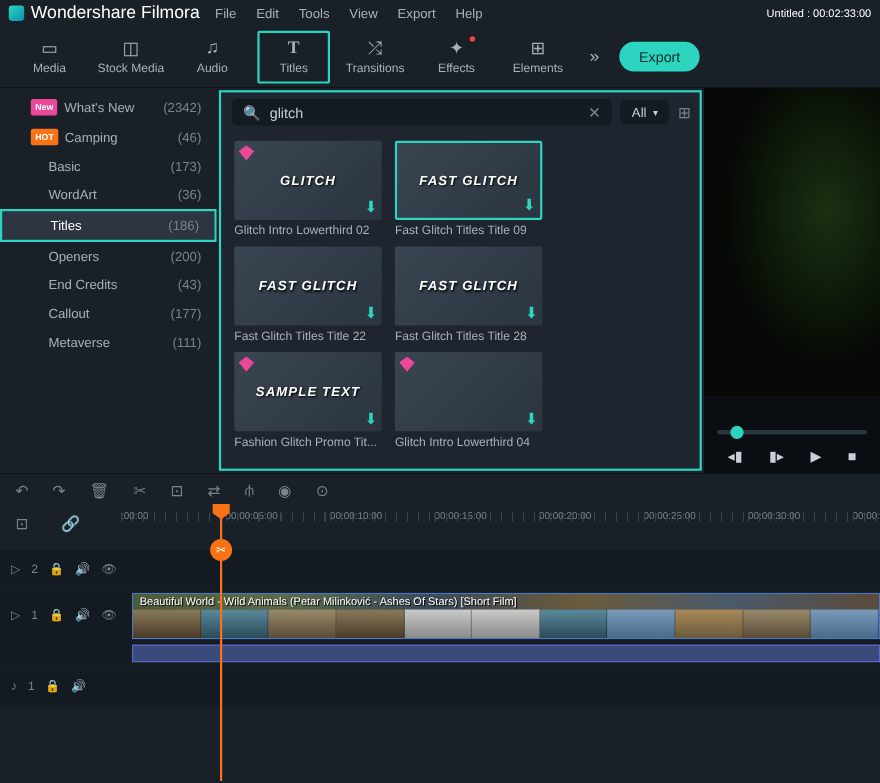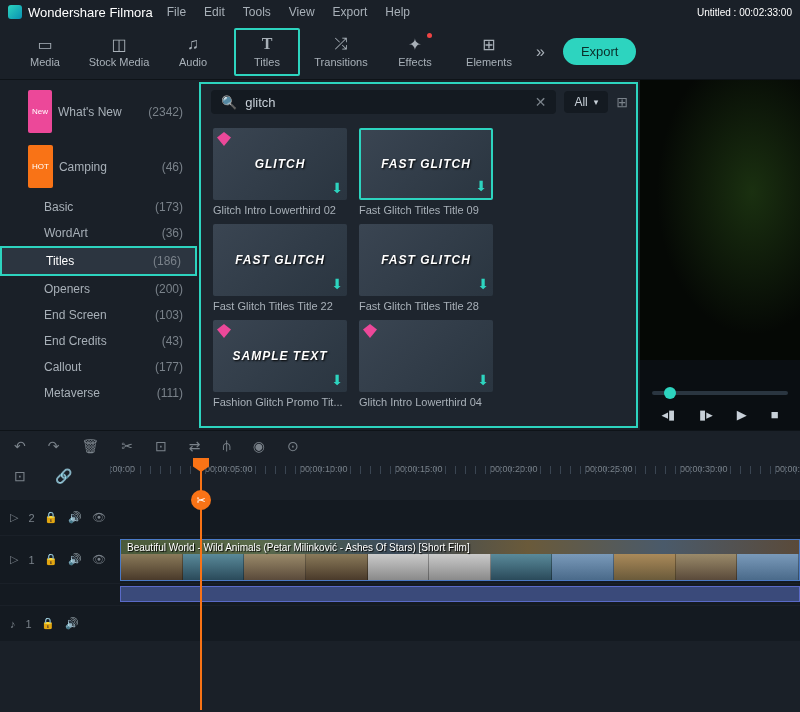--- a/index.html
+++ b/index.html
@@ -1,36 +1,36 @@
 <!DOCTYPE html>
 <html><head>
 <meta charset="utf-8">
 <style>
 *{box-sizing:border-box;margin:0;padding:0;font-family:-apple-system,BlinkMacSystemFont,"Segoe UI",Arial,sans-serif;user-select:none}
 body{background:#1a2028;color:#c8d0d8;width:800px;height:712px;overflow:hidden;font-size:12px}
 .titlebar{height:24px;background:#1a2028;display:flex;align-items:center;padding:0 8px;gap:14px;font-size:12px}
-.logo{display:flex;align-items:center;gap:6px;color:#fff;font-size:13px}
+.logo{display:flex;align-items:center;gap:6px;color:#fff;font-size:16px}
 .logo-icon{width:14px;height:14px;background:linear-gradient(135deg,#2dd4bf,#0891b2);border-radius:3px;position:relative}
 .menu-items{display:flex;gap:18px;color:#a8b0b8}
 .menu-items span{cursor:pointer}
 .proj-title{margin-left:auto;color:#fff;font-size:10px}
 .toolbar{height:56px;background:#1a2028;display:flex;align-items:center;padding:0 12px;gap:8px;border-bottom:1px solid #0e1318}
 .tool{display:flex;flex-direction:column;align-items:center;justify-content:center;width:66px;height:48px;color:#a8b0b8;cursor:pointer;gap:3px;font-size:11px;position:relative}
 .tool.active{border:2px solid #2dd4bf;border-radius:2px}
 .tool-icon{font-size:16px;height:18px;display:flex;align-items:center}
 .red-dot{position:absolute;top:5px;right:16px;width:5px;height:5px;background:#ef4444;border-radius:50%}
 .more-btn{margin-left:6px;color:#a8b0b8;font-size:16px;cursor:pointer}
 .export-btn{margin-left:10px;background:#2dd4bf;color:#0a2e2a;padding:6px 18px;border-radius:14px;font-size:13px;font-weight:500;cursor:pointer;border:none}
 .main{display:flex;height:350px}
 .sidebar{width:197px;background:#1a2028;overflow-y:auto;padding-top:4px}
 .sb-item{display:flex;align-items:center;padding:6px 14px 6px 28px;cursor:pointer;font-size:12px;color:#a8b0b8;position:relative}
 .sb-item.indent{padding-left:44px}
 .sb-item.active{background:#2c3540;border:2px solid #2dd4bf;color:#fff}
 .sb-count{margin-left:auto;color:#7a828a}
-.sb-badge{background:#ec4899;color:#fff;font-size:8px;padding:17px 4px;border-radius:2px;margin-right:6px;font-weight:normal}
+.sb-badge{background:#ec4899;color:#fff;font-size:8px;padding:3px 4px;border-radius:2px;margin-right:6px;font-weight:bold}
 .sb-badge.hot{background:#f97316}
 .content{flex:1;background:#1e252e;display:flex;flex-direction:column;border:2px solid #2dd4bf;margin:2px}
 .search-row{display:flex;align-items:center;padding:6px 10px;gap:8px}
 .search-box{flex:1;background:#141a21;border-radius:4px;display:flex;align-items:center;padding:4px 10px;gap:8px}
 .search-icon{color:#7a828a;font-size:13px}
 .search-input{flex:1;background:transparent;border:none;color:#c8d0d8;font-size:13px;outline:none}
 .clear-x{color:#7a828a;cursor:pointer;font-size:14px}
 .filter-dd{background:#141a21;padding:4px 10px;border-radius:4px;color:#c8d0d8;display:flex;align-items:center;gap:6px;cursor:pointer}
 .grid-icon{color:#7a828a;cursor:pointer;font-size:14px;letter-spacing:-2px}
 .gallery{flex:1;padding:8px 12px;overflow-y:auto;display:grid;grid-template-columns:repeat(2,134px);gap:8px 12px;align-content:start}
@@ -149,24 +149,20 @@
       </div>
       <div class="sb-item indent active">
         <span>Titles</span>
         <span class="sb-count">(186)</span>
       </div>
       <div class="sb-item indent">
         <span>Openers</span>
         <span class="sb-count">(200)</span>
       </div>
       <div class="sb-item indent">
-        <span>End Screen</span>
-        <span class="sb-count">(103)</span>
-      </div>
-      <div class="sb-item indent">
         <span>End Credits</span>
         <span class="sb-count">(43)</span>
       </div>
       <div class="sb-item indent">
         <span>Callout</span>
         <span class="sb-count">(177)</span>
       </div>
       <div class="sb-item indent">
         <span>Metaverse</span>
         <span class="sb-count">(111)</span>

